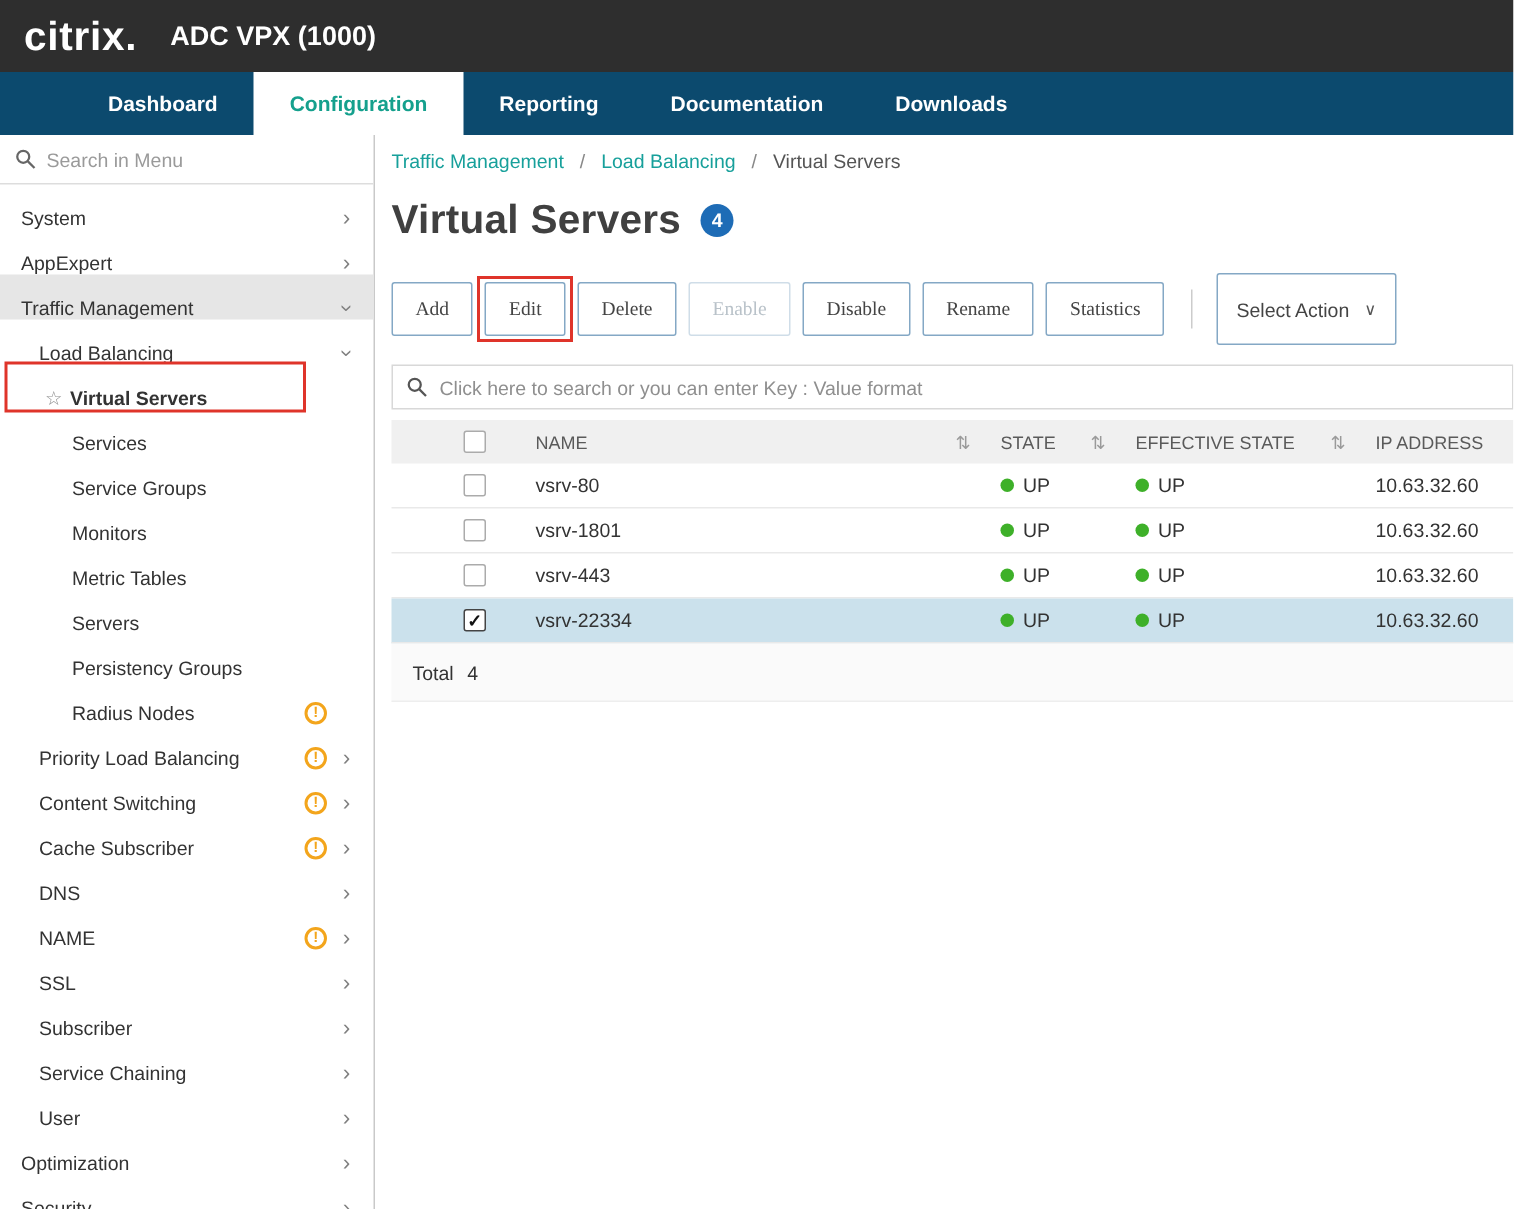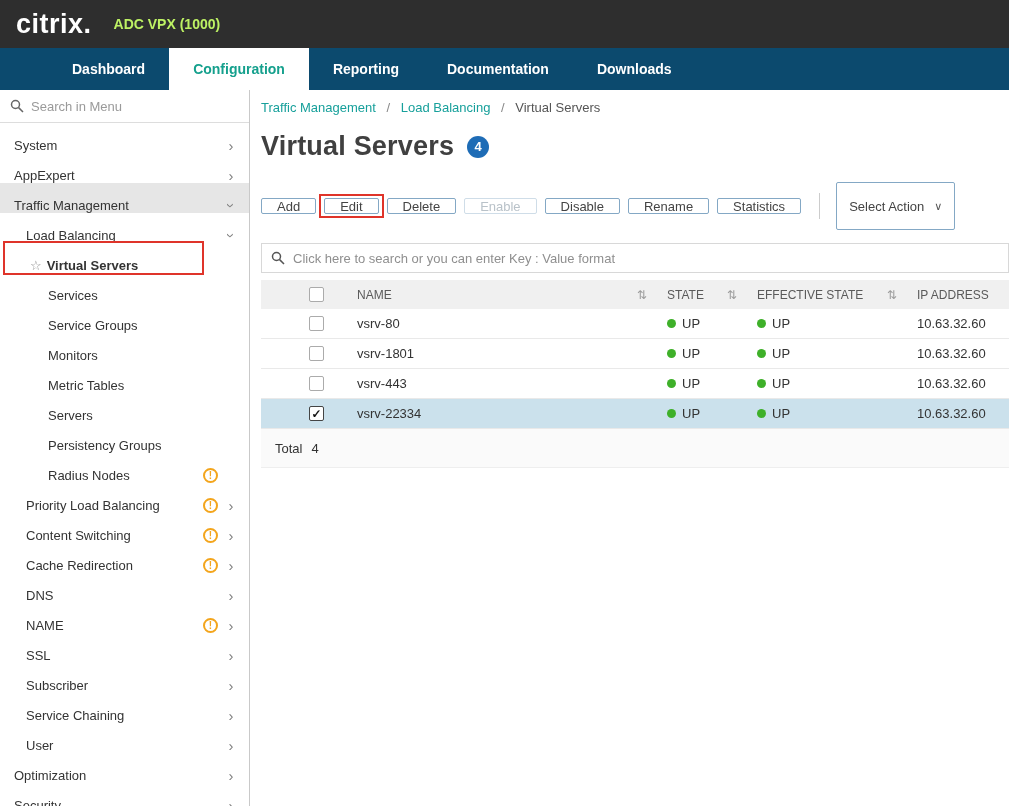--- a/index.html
+++ b/index.html
@@ -3,21 +3,21 @@
 <meta charset="utf-8">
 <style>
   * { margin:0; padding:0; box-sizing:border-box; }
   html,body { width:1009px; height:806px; overflow:hidden; background:#fff;
     font-family:"Liberation Sans", sans-serif; }
 
   
   .topbar { height:48px; background:#2e2e2e; display:flex; align-items:center; padding-left:16px; }
   .brand { color:#fff; font-size:27px; font-weight:bold; letter-spacing:.5px; }
   .brand::after { content:"."; }
-  .app-title { color:#bef264; font-size:14px; font-weight:bold; margin-left:22px; }
+  .app-title { color:#ffffff; font-size:18px; font-weight:bold; margin-left:22px; }
 
   
   .navbar { height:42px; background:#0c4a6e; display:flex; padding-left:48px; }
   .nav-tabs { display:flex; height:100%; }
   .tab { display:flex; align-items:center; padding:0 24px; color:#fff; font-size:14px; font-weight:bold; cursor:pointer; }
   .tab.active { background:#fff; color:#15a08d; }
 
   
   .content { display:flex; height:716px; }
 
@@ -52,22 +52,22 @@
   .bc-sep { color:#888; margin:0 7px; }
   .bc-current { color:#555; }
 
   .title-row { display:flex; align-items:center; gap:13px; margin:0 0 20px; }
   .page-title { font-size:27px; color:#404040; font-weight:bold; letter-spacing:.2px; }
   .count-badge { width:22px; height:22px; border-radius:50%; background:#1e6cb6; color:#fff;
           font-size:13px; font-weight:bold; display:flex; align-items:center; justify-content:center; }
 
   .toolbar { display:flex; align-items:center; margin-bottom:13px; }
   .tb-btns { display:flex; align-items:center; }
-  .btn { height:16px; padding:0 15px; background:#fff; border:1px solid #84a8c5; color:#444;
-         font-size:13px; border-radius:2px; margin-right:8px; font-family:Liberation Sans, sans-serif; cursor:pointer; }
+  .btn { height:36px; padding:0 15px; background:#fff; border:1px solid #84a8c5; color:#444;
+         font-size:13px; border-radius:2px; margin-right:8px; font-family:Liberation Serif, serif; cursor:pointer; }
   .btn.disabled { color:#b9c2c9; border-color:#cfdde8; cursor:default; }
   .btn.redbox { position:relative; }
   .btn.redbox::after { content:""; position:absolute; left:-6px; right:-6px; top:-5px; bottom:-5px;
          border:2px solid #df342a; pointer-events:none; }
   .tb-divider { width:1px; height:26px; background:#ccc; margin:0 16px 0 10px; }
   .select-action { height:48px; padding:0 12px; display:flex; align-items:center; gap:10px; background:#fff;
          border:1px solid #84a8c5; color:#444; font-size:13px; border-radius:2px; font-family:inherit; cursor:pointer; }
   .sa-chev { font-size:11px; color:#555; }
 
   .search-bar { height:30px; border:1px solid #d8d8d8; display:flex; align-items:center; padding:0 9px; gap:8px; margin-bottom:7px; }
@@ -199,21 +199,21 @@
           </span>
         </div>
         <div class="menu-item lvl1">
           <span class="mi-label">Content Switching</span>
           <span class="mi-right">
             <span class="warn">!</span>
             <span class="chev right">›</span>
           </span>
         </div>
         <div class="menu-item lvl1">
-          <span class="mi-label">Cache Redirection</span>
+          <span class="mi-label">Cache Subscriber</span>
           <span class="mi-right">
             <span class="warn">!</span>
             <span class="chev right">›</span>
           </span>
         </div>
         <div class="menu-item lvl1">
           <span class="mi-label">DNS</span>
           <span class="mi-right">
             <span class="chev right">›</span>
           </span>

